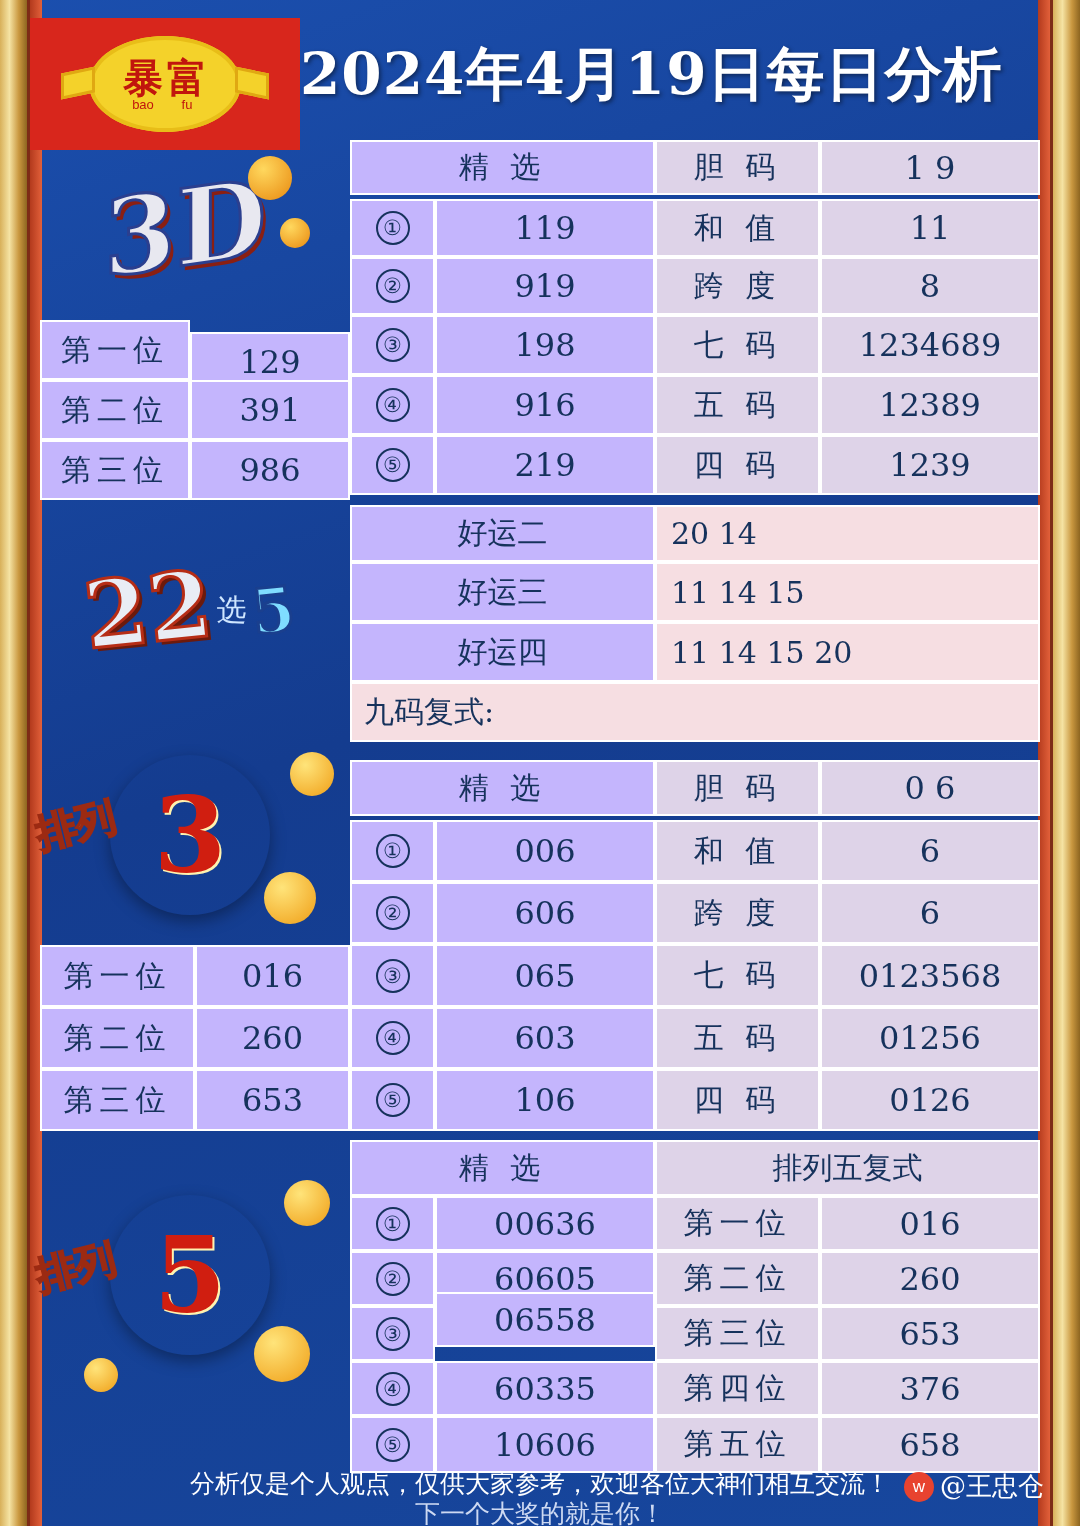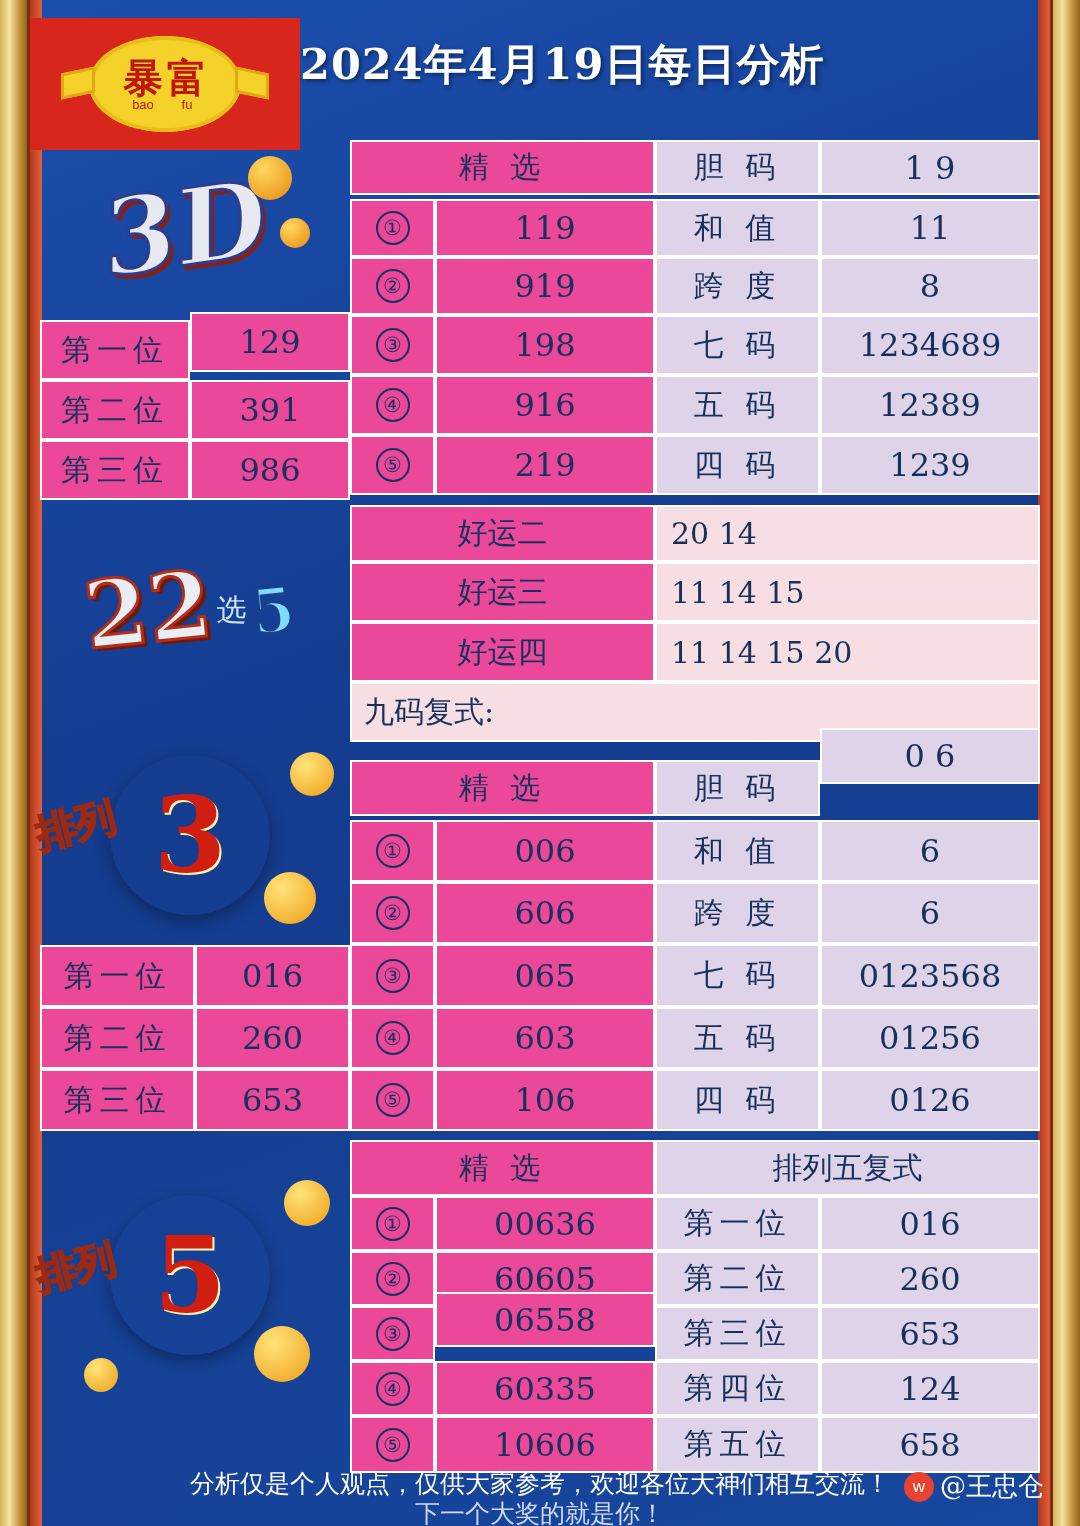--- a/index.html
+++ b/index.html
@@ -57,39 +57,39 @@
     background: #f4d22a; border: 3px solid #e0a812;
     transform: skewY(-12deg);
   }
   .logo-ear.l { left: -28px; }
   .logo-ear.r { right: -28px; transform: skewY(12deg); }
 
   .title {
     position: absolute; left: 300px; top: 36px; width: 700px;
     color: #fff;
     font-family: "DejaVu Serif", serif;
-    font-size: 43px;
+    font-size: 58px;
     font-weight: bold;
     letter-spacing: 1px;
     text-shadow: 2px 2px 4px rgba(0,0,0,.45);
     white-space: nowrap;
   }
 
   
   .cell {
     position: absolute;
     display: flex; align-items: center; justify-content: center;
     border: 2px solid #ffffff;
     color: #16325c;
     font-family: "DejaVu Serif", serif;
     font-size: 30px;
     background: #fbd9cf;
     white-space: nowrap;
   }
-  .cell.pink { background: #ec4899; }
+  .cell.pink { background: #c4b5fd; }
   .cell.lav  { background: #ded3e8; }
   .cell.pale { background: #f6dee2; }
   .cell.lbl  { letter-spacing: 6px; }
   .cell.left-al { justify-content: flex-start; padding-left: 14px; }
   .cell.num { font-size: 32px; text-align: center; }
   .cell.small { font-size: 27px; padding-left: 12px; }
   .circ {
     display: inline-flex; align-items: center; justify-content: center;
     width: 34px; height: 34px; border-radius: 50%;
     border: 2px solid #16325c; font-size: 21px;
@@ -198,21 +198,21 @@
 
 <div class="title">2024年4月19日每日分析</div>
 
 <div class="art art-3d">
   <div class="t">3D</div>
   <div class="ball" style="right:18px;top:16px;"></div>
   <div class="ball" style="right:0px;top:78px;width:30px;height:30px;"></div>
 </div>
 
 <div class="cell pink lbl" style="left:40px;  top:320px; width:150px; height:60px;">第一位</div>
-<div class="cell pink num" style="left:190px; top:312px; width:160px; height:60px;">129</div>
+<div class="cell pink num" style="left:190px; top:332px; width:160px; height:60px;">129</div>
 <div class="cell pink lbl" style="left:40px;  top:380px; width:150px; height:60px;">第二位</div>
 <div class="cell pink num" style="left:190px; top:380px; width:160px; height:60px;">391</div>
 <div class="cell pink lbl" style="left:40px;  top:440px; width:150px; height:60px;">第三位</div>
 <div class="cell pink num" style="left:190px; top:440px; width:160px; height:60px;">986</div>
 
 <div class="cell pink lbl" style="left:350px; top:140px; width:305px; height:55px;">精 选</div>
 <div class="cell lav lbl" style="left:655px; top:140px; width:165px; height:55px;">胆 码</div>
 <div class="cell lav num" style="left:820px; top:140px; width:220px; height:55px;">1 9</div>
 
 <div class="cell pink" style="left:350px; top:199px; width:85px; height:58px;">
@@ -278,21 +278,21 @@
 
 <div class="cell pink lbl" style="left:40px;  top:945px;  width:155px; height:62px;">第一位</div>
 <div class="cell pink num" style="left:195px; top:945px;  width:155px; height:62px;">016</div>
 <div class="cell pink lbl" style="left:40px;  top:1007px; width:155px; height:62px;">第二位</div>
 <div class="cell pink num" style="left:195px; top:1007px; width:155px; height:62px;">260</div>
 <div class="cell pink lbl" style="left:40px;  top:1069px; width:155px; height:62px;">第三位</div>
 <div class="cell pink num" style="left:195px; top:1069px; width:155px; height:62px;">653</div>
 
 <div class="cell pink lbl" style="left:350px; top:760px; width:305px; height:56px;">精 选</div>
 <div class="cell lav lbl" style="left:655px; top:760px; width:165px; height:56px;">胆 码</div>
-<div class="cell lav num" style="left:820px; top:728px; width:220px; height:56px;">0 6</div>
+<div class="cell lav num" style="left:820px; top:760px; width:220px; height:56px;">0 6</div>
 
 <div class="cell pink" style="left:350px; top:820px; width:85px; height:62px;">
     <span class="circ">①</span>
   </div>
 <div class="cell pink num" style="left:435px; top:820px; width:220px; height:62px;">006</div>
 <div class="cell lav lbl" style="left:655px; top:820px; width:165px; height:62px;">和 值</div>
 <div class="cell lav num" style="left:820px; top:820px; width:220px; height:62px;">6</div>
 
 <div class="cell pink" style="left:350px; top:882px; width:85px; height:62px;">
     <span class="circ">②</span>
@@ -354,21 +354,21 @@
   </div>
 <div class="cell pink num" style="left:435px; top:1292px; width:220px; height:55px;">06558</div>
 <div class="cell lav lbl" style="left:655px; top:1306px; width:165px; height:55px;">第三位</div>
 <div class="cell lav num" style="left:820px; top:1306px; width:220px; height:55px;">653</div>
 
 <div class="cell pink" style="left:350px; top:1361px; width:85px; height:55px;">
     <span class="circ">④</span>
   </div>
 <div class="cell pink num" style="left:435px; top:1361px; width:220px; height:55px;">60335</div>
 <div class="cell lav lbl" style="left:655px; top:1361px; width:165px; height:55px;">第四位</div>
-<div class="cell lav num" style="left:820px; top:1361px; width:220px; height:55px;">124</div>
+<div class="cell lav num" style="left:820px; top:1361px; width:220px; height:55px;">376</div>
 
 <div class="cell pink" style="left:350px; top:1416px; width:85px; height:57px;">
     <span class="circ">⑤</span>
   </div>
 <div class="cell pink num" style="left:435px; top:1416px; width:220px; height:57px;">10606</div>
 <div class="cell lav lbl" style="left:655px; top:1416px; width:165px; height:57px;">第五位</div>
 <div class="cell lav num" style="left:820px; top:1416px; width:220px; height:57px;">658</div>
 
 <div class="footnote">分析仅是个人观点，仅供大家参考，欢迎各位大神们相互交流！</div>
 <div class="footnote2">下一个大奖的就是你！</div>

